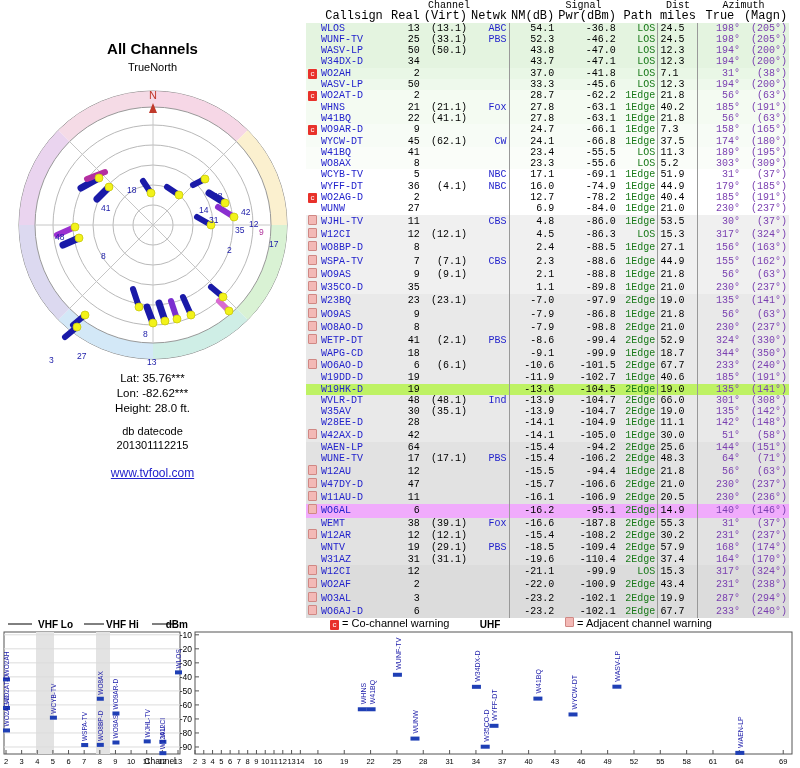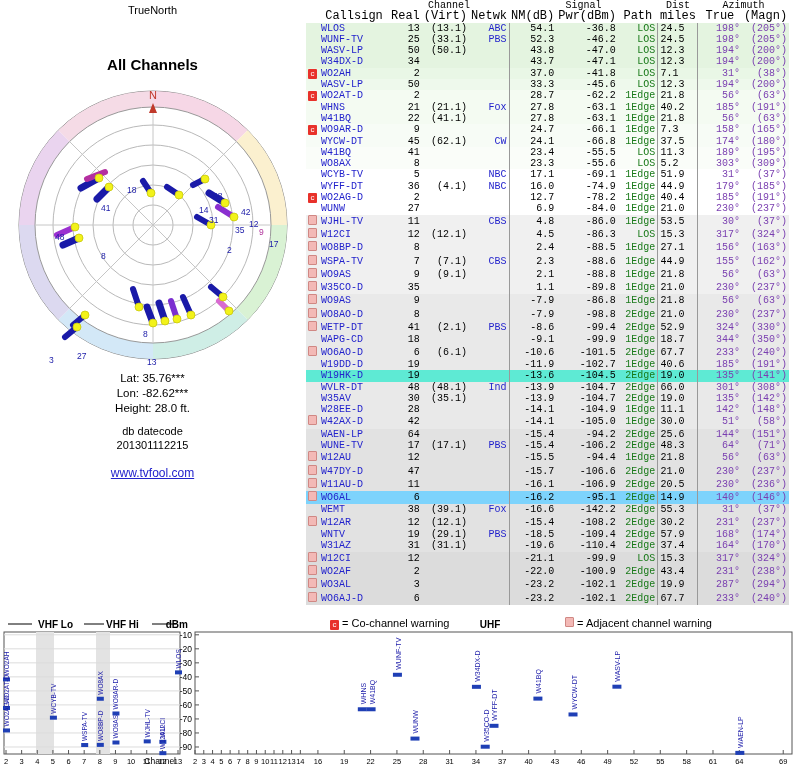--- a/index.html
+++ b/index.html
@@ -69,22 +69,22 @@
   .sep { border-left:1px solid #999; }
 
   
   #spec { position:absolute; left:0; top:0; width:800px; height:154px; }
   .legend-txt { font-size:11px; }
 </style>
 </head>
 <body>
 
 <div id="left-panel">
+  <div id="radar-title">All Channels</div>
   <div id="truenorth-label">TrueNorth</div>
-  <div id="radar-title">All Channels</div>
 
   <div id="radar-wrap">
     <svg id="radar-svg" width="280" height="290" viewBox="0 0 280 290">
       <defs>
         <radialGradient id="ringGrad" cx="50%" cy="50%" r="50%">
           <stop offset="0%" stop-color="#ffffff"></stop>
           <stop offset="100%" stop-color="#ffffff"></stop>
         </radialGradient>
       </defs>
 
@@ -534,20 +534,33 @@
           <td class="c-netw"></td>
           <td class="c-nm sep">1.1</td>
           <td class="c-pwr">-89.8</td>
           <td class="c-path">1Edge</td>
           <td class="c-dist sep">21.0</td>
           <td class="c-true sep">230°</td>
           <td class="c-magn">(237°)</td>
         </tr>
         <tr style="background: rgb(233, 233, 233);">
           <td class="cw"><span class="badge-adj"></span></td>
+          <td class="c-call">W23BQ</td>
+          <td class="c-real">23</td>
+          <td class="c-virt">(23.1)</td>
+          <td class="c-netw"></td>
+          <td class="c-nm sep">-7.0</td>
+          <td class="c-pwr">-97.9</td>
+          <td class="c-path">2Edge</td>
+          <td class="c-dist sep">19.0</td>
+          <td class="c-true sep">135°</td>
+          <td class="c-magn">(141°)</td>
+        </tr>
+        <tr style="background: rgb(233, 233, 233);">
+          <td class="cw"><span class="badge-adj"></span></td>
           <td class="c-call">WO9AS</td>
           <td class="c-real">9</td>
           <td class="c-virt"></td>
           <td class="c-netw"></td>
           <td class="c-nm sep">-7.9</td>
           <td class="c-pwr">-86.8</td>
           <td class="c-path">1Edge</td>
           <td class="c-dist sep">21.8</td>
           <td class="c-true sep">56°</td>
           <td class="c-magn">(63°)</td>
@@ -610,21 +623,21 @@
           <td class="c-real">19</td>
           <td class="c-virt"></td>
           <td class="c-netw"></td>
           <td class="c-nm sep">-11.9</td>
           <td class="c-pwr">-102.7</td>
           <td class="c-path">1Edge</td>
           <td class="c-dist sep">40.6</td>
           <td class="c-true sep">185°</td>
           <td class="c-magn">(191°)</td>
         </tr>
-        <tr style="background: #5eead4;">
+        <tr style="background: #bef264;">
           <td class="cw"></td>
           <td class="c-call">W19HK-D</td>
           <td class="c-real">19</td>
           <td class="c-virt"></td>
           <td class="c-netw"></td>
           <td class="c-nm sep">-13.6</td>
           <td class="c-pwr">-104.5</td>
           <td class="c-path">2Edge</td>
           <td class="c-dist sep">19.0</td>
           <td class="c-true sep">135°</td>
@@ -740,41 +753,41 @@
           <td class="c-real">11</td>
           <td class="c-virt"></td>
           <td class="c-netw"></td>
           <td class="c-nm sep">-16.1</td>
           <td class="c-pwr">-106.9</td>
           <td class="c-path">2Edge</td>
           <td class="c-dist sep">20.5</td>
           <td class="c-true sep">230°</td>
           <td class="c-magn">(236°)</td>
         </tr>
-        <tr style="background: #7dd3fc; font-family: Liberation Mono, monospace;">
+        <tr style="background: #f0abfc; font-family: Liberation Mono, monospace;">
           <td class="cw"><span class="badge-adj"></span></td>
           <td class="c-call">WO6AL</td>
           <td class="c-real">6</td>
           <td class="c-virt"></td>
           <td class="c-netw"></td>
           <td class="c-nm sep">-16.2</td>
           <td class="c-pwr">-95.1</td>
           <td class="c-path">2Edge</td>
           <td class="c-dist sep">14.9</td>
           <td class="c-true sep">140°</td>
           <td class="c-magn">(146°)</td>
         </tr>
         <tr style="background: rgb(226, 226, 226);">
           <td class="cw"></td>
           <td class="c-call">WEMT</td>
           <td class="c-real">38</td>
           <td class="c-virt">(39.1)</td>
           <td class="c-netw">Fox</td>
           <td class="c-nm sep">-16.6</td>
-          <td class="c-pwr">-142.2</td>
+          <td class="c-pwr">-187.8</td>
           <td class="c-path">2Edge</td>
           <td class="c-dist sep">55.3</td>
           <td class="c-true sep">31°</td>
           <td class="c-magn">(37°)</td>
         </tr>
         <tr style="background: rgb(226, 226, 226);">
           <td class="cw"><span class="badge-adj"></span></td>
           <td class="c-call">W12AR</td>
           <td class="c-real">12</td>
           <td class="c-virt">(12.1)</td>

